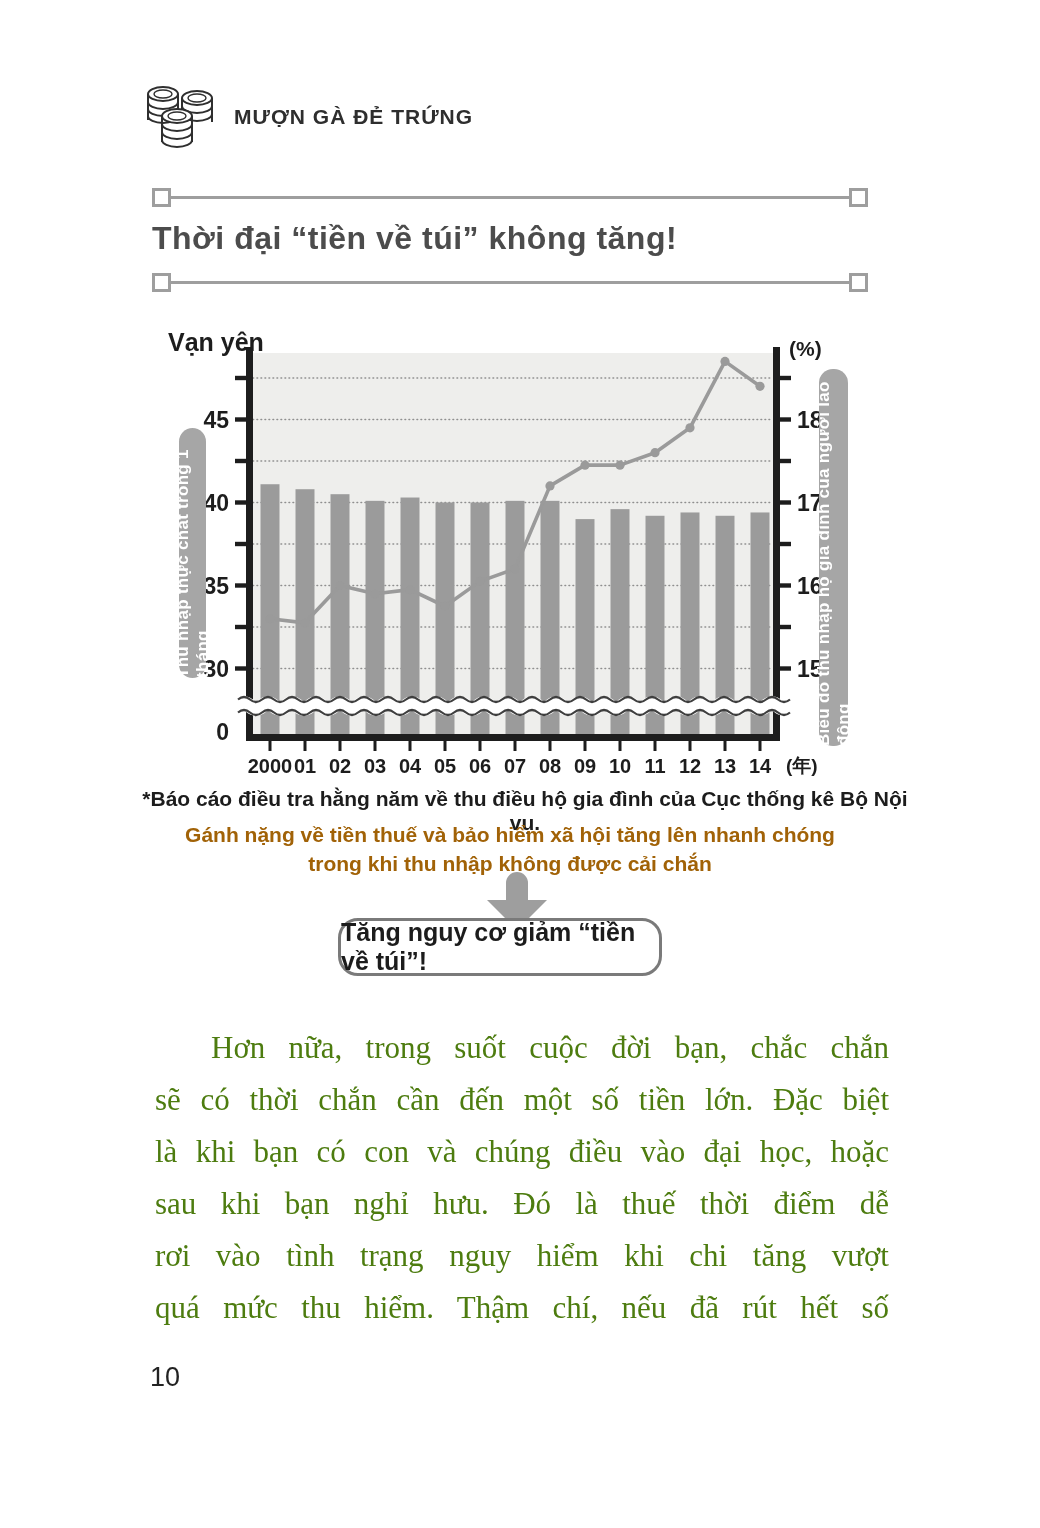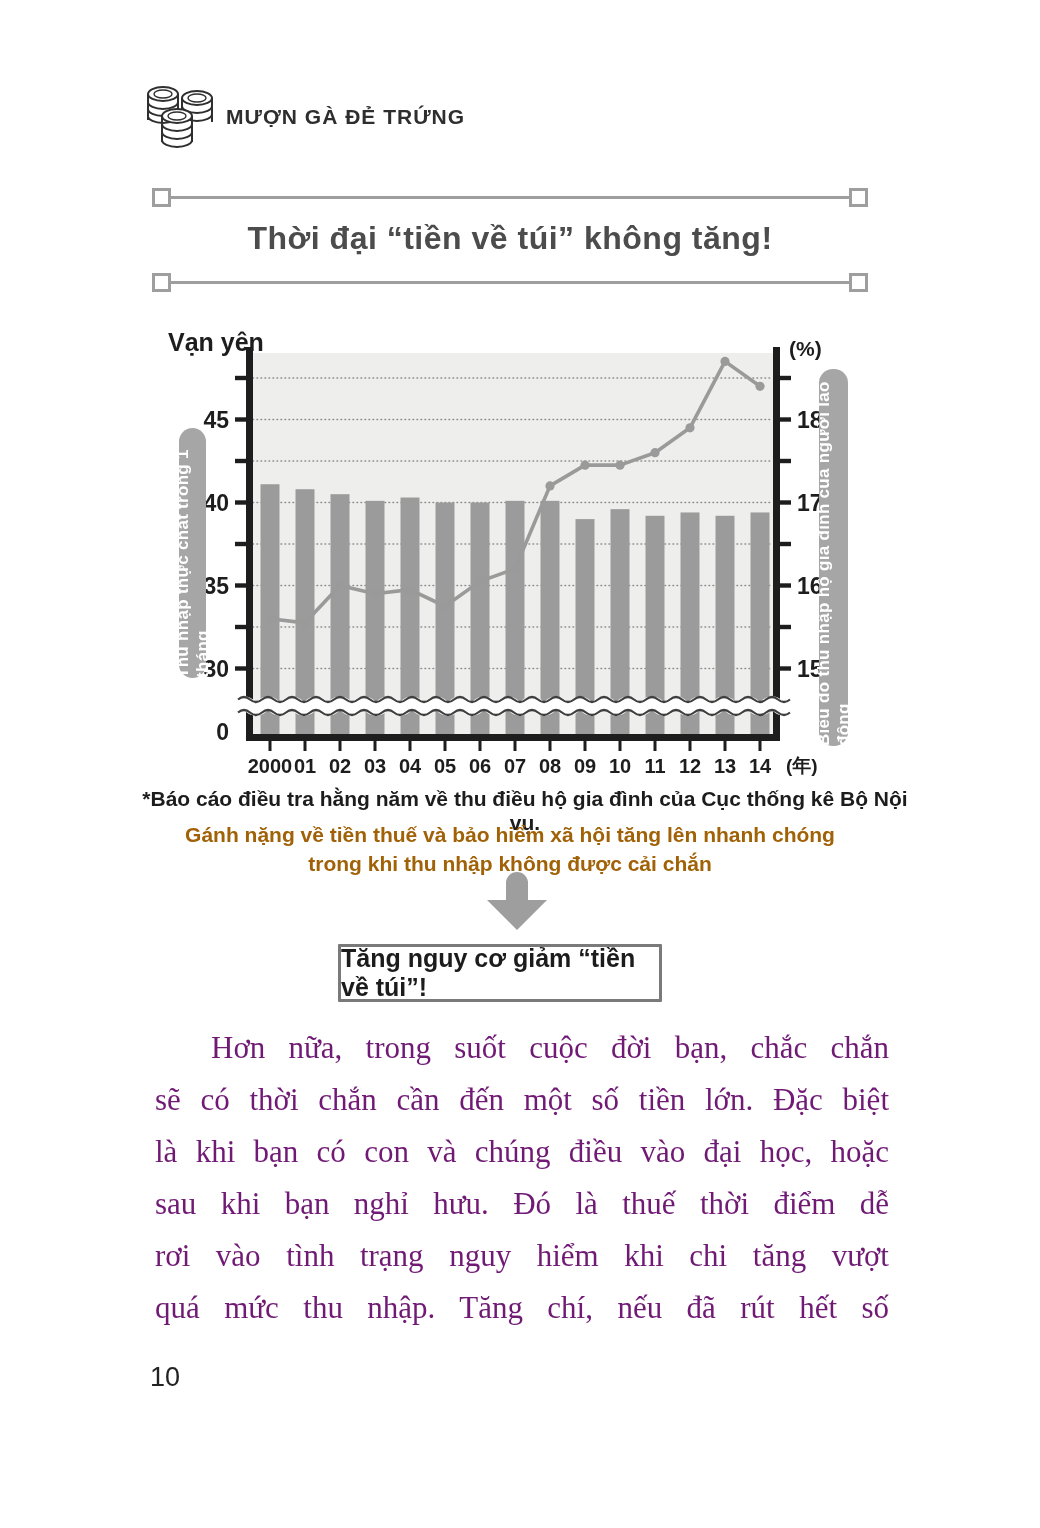--- a/index.html
+++ b/index.html
@@ -1,28 +1,28 @@
 <!DOCTYPE html>
 <html><head>
 <meta charset="utf-8">
 <style>
   html,body{margin:0;padding:0;background:#e8e8e8;}
   #page{position:relative;width:1040px;height:1528px;background:#ffffff;overflow:hidden;
         font-family:"Liberation Sans",sans-serif;}
 
   
-  #brand-row{position:absolute;left:140px;top:78px;display:flex;align-items:center;gap:6px;}
+  #brand-row{position:absolute;left:140px;top:78px;display:flex;align-items:center;gap:14px;}
   #brand-text{font-size:21px;font-weight:700;letter-spacing:1px;color:#2e2e2e;}
 
   
   #title-block{position:absolute;left:152px;top:188px;width:716px;}
   .rule-row{display:flex;align-items:center;height:18px;}
   .rule-square{width:13px;height:13px;background:#fff;border:3px solid #9e9e9e;flex:0 0 auto;}
   .rule-line{flex:1;height:3px;background:#9e9e9e;}
-  #title-text{text-align:center;font-size:32px;font-weight:700;color:#4c4c4c;
+  #title-text{text-align:left;font-size:32px;font-weight:700;color:#4c4c4c;
               padding:14px 0 16px 0;letter-spacing:.5px;}
 
   
   #chart-svg{position:absolute;left:150px;top:325px;}
   .pill{position:absolute;background:#a6a6a6;border-radius:14px;color:#ffffff;
         writing-mode:vertical-rl;transform:rotate(180deg);
         display:flex;align-items:center;justify-content:center;
         font-size:17px;font-weight:700;letter-spacing:.3px;}
   #left-pill{left:179px;top:428px;width:27px;height:250px;}
   #right-pill{left:819px;top:369px;width:29px;height:377px;}
@@ -36,27 +36,27 @@
   
   #down-arrow{position:absolute;left:487px;top:872px;width:60px;height:58px;}
   #down-arrow .stem{position:absolute;left:19px;top:0;width:22px;height:32px;background:#9e9e9e;
                     border-radius:11px 11px 0 0;}
   #down-arrow .head{position:absolute;left:0;top:28px;width:0;height:0;
                     border-left:30px solid transparent;border-right:30px solid transparent;
                     border-top:30px solid #9e9e9e;}
 
   
   #conclusion-box{position:absolute;left:338px;top:918px;width:318px;height:52px;
-                  border:3px solid #7a7a7a;border-radius:1px;background:#fff;
+                  border:3px solid #7a7a7a;border-radius:20px;background:#fff;
                   display:flex;align-items:center;justify-content:center;
-                  font-size:25px;font-weight:700;color:#1c1c1c;margin-top:26px;}
+                  font-size:25px;font-weight:700;color:#1c1c1c;}
 
   
   #body-text{position:absolute;left:155px;top:1022px;width:734px;
-             font-family:"Liberation Serif",serif;font-size:31px;color:#701a75;}
+             font-family:"Liberation Serif",serif;font-size:31px;color:#4d7c0f;}
   #body-text .bline{height:52px;line-height:52px;text-align:justify;text-align-last:justify;
                     white-space:nowrap;}
   #body-text .bline.first{text-indent:56px;}
 
   #page-number{position:absolute;left:150px;top:1362px;font-size:27px;color:#222;}
 </style>
 </head>
 <body>
 
 <div id="page">
@@ -221,17 +221,17 @@
   <div id="conclusion-box">
     <span>Tăng nguy cơ giảm “tiền về túi”!</span>
   </div>
 
   <div id="body-text">
     <div class="bline first">Hơn nữa, trong suốt cuộc đời bạn, chắc chắn</div>
     <div class="bline">sẽ có thời chắn cần đến một số tiền lớn. Đặc biệt</div>
     <div class="bline">là khi bạn có con và chúng điều vào đại học, hoặc</div>
     <div class="bline">sau khi bạn nghỉ hưu. Đó là thuế thời điểm dễ</div>
     <div class="bline">rơi vào tình trạng nguy hiểm khi chi tăng vượt</div>
-    <div class="bline">quá mức thu nhập. Tăng chí, nếu đã rút hết số</div>
+    <div class="bline">quá mức thu hiểm. Thậm chí, nếu đã rút hết số</div>
   </div>
 
   <div id="page-number">10</div>
 </div>
 
 </body></html>

